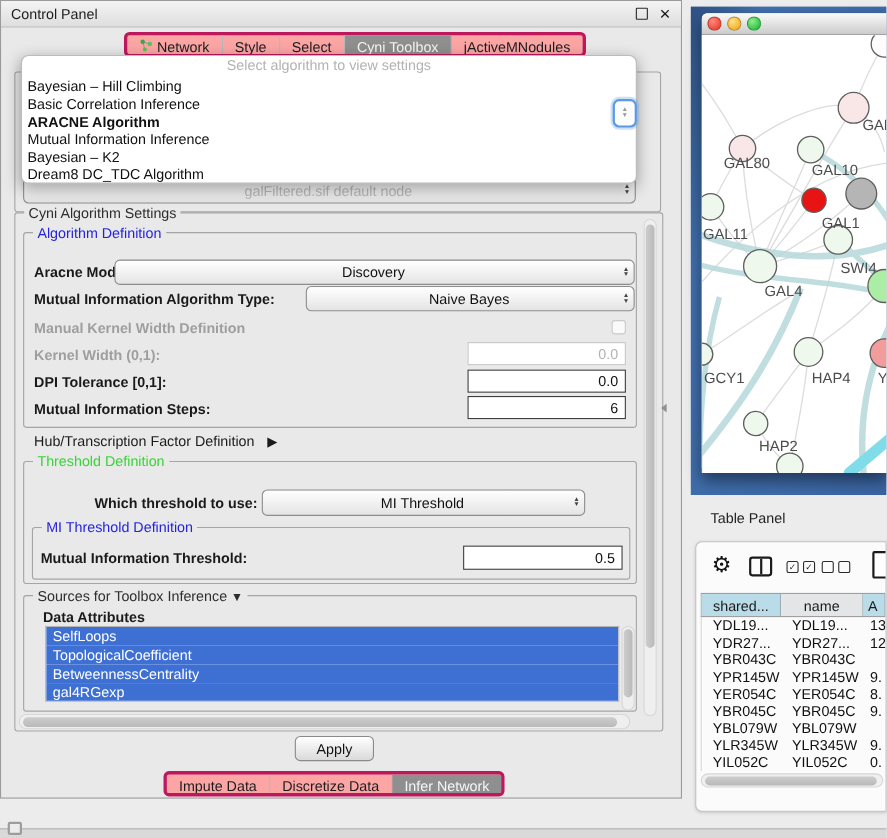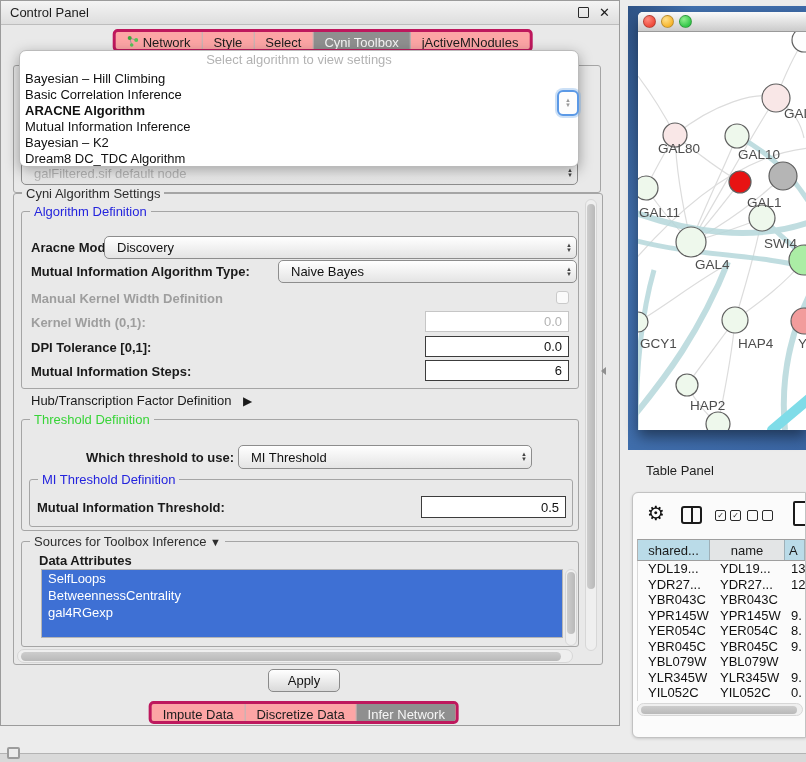--- a/index.html
+++ b/index.html
@@ -32,21 +32,21 @@
   .gbox { position:absolute; border:1px solid #a5a5a5; border-radius:3px; }
   .legend { position:absolute; top:-8px; left:8px; background:#e9e9e9; padding:0 4px;
             font-size:13px; line-height:15px; white-space:nowrap; }
   .legend.blue { color:#2424dd; } .legend.green { color:#38d438; }
   .blabel { position:absolute; font-size:13px; font-weight:bold; color:#1a1a1a; white-space:nowrap; }
   .dlabel { position:absolute; font-size:13px; font-weight:bold; color:#9e9e9e; white-space:nowrap; }
 
   .combo { position:absolute; border:1px solid #8d8d8d; border-radius:5px;
            background:linear-gradient(#ffffff,#e4e4e4); display:flex; align-items:center;
            padding:0 4px 0 12px; font-size:13px; color:#111; }
-  .combo .ctext { flex:1; white-space:nowrap; overflow:hidden; }
+  .combo .ctext { flex:1; white-space:nowrap; overflow:hidden;text-align:center; }
   .spin { display:flex; flex-direction:column; align-items:center; font-size:6px; color:#444;
           line-height:5px; padding-left:4px; }
 
   .field { position:absolute; background:#fff; font-size:13px; display:flex; align-items:center;
            justify-content:flex-end; padding:0 6px; }
   .field.en { border:1.5px solid #3c3c3c; color:#111; }
   .field.dis { border:1px solid #c6c6c6; color:#b3b3b3; }
 
   .checkbox { position:absolute; width:13px; height:13px; border:1px solid #cacaca; border-radius:3px;
               background:#fafafa; }
@@ -256,20 +256,21 @@
 
     <div class="gbox" style="left:20px; top:540px; width:558px; height:106px;">
       <span class="legend" style="color:#2e2e2e;">
         <span>Sources for Toolbox Inference</span>
         <span style="font-size:11px;">▼</span>
       </span>
     </div>
     <span class="blabel" style="left:38px; top:552px;">Data Attributes</span>
     <div class="list">
         <div class="litem">SelfLoops</div>
+        <div class="litem">TopologicalCoefficient</div>
         <div class="litem">BetweennessCentrality</div>
         <div class="litem">gal4RGexp</div>
         <div class="litem"></div>
       </div>
     <div class="sb-track" style="left:564px; top:568px; width:12px; height:77px;">
       <div class="sb-thumb" style="left:1px; top:2px; width:8px; height:62px;"></div>
     </div>
 
     <div class="sb-track" style="left:584px; top:198px; width:12px; height:452px;">
       <div class="sb-thumb" style="left:1px; top:4px; width:8px; height:385px;"></div>

